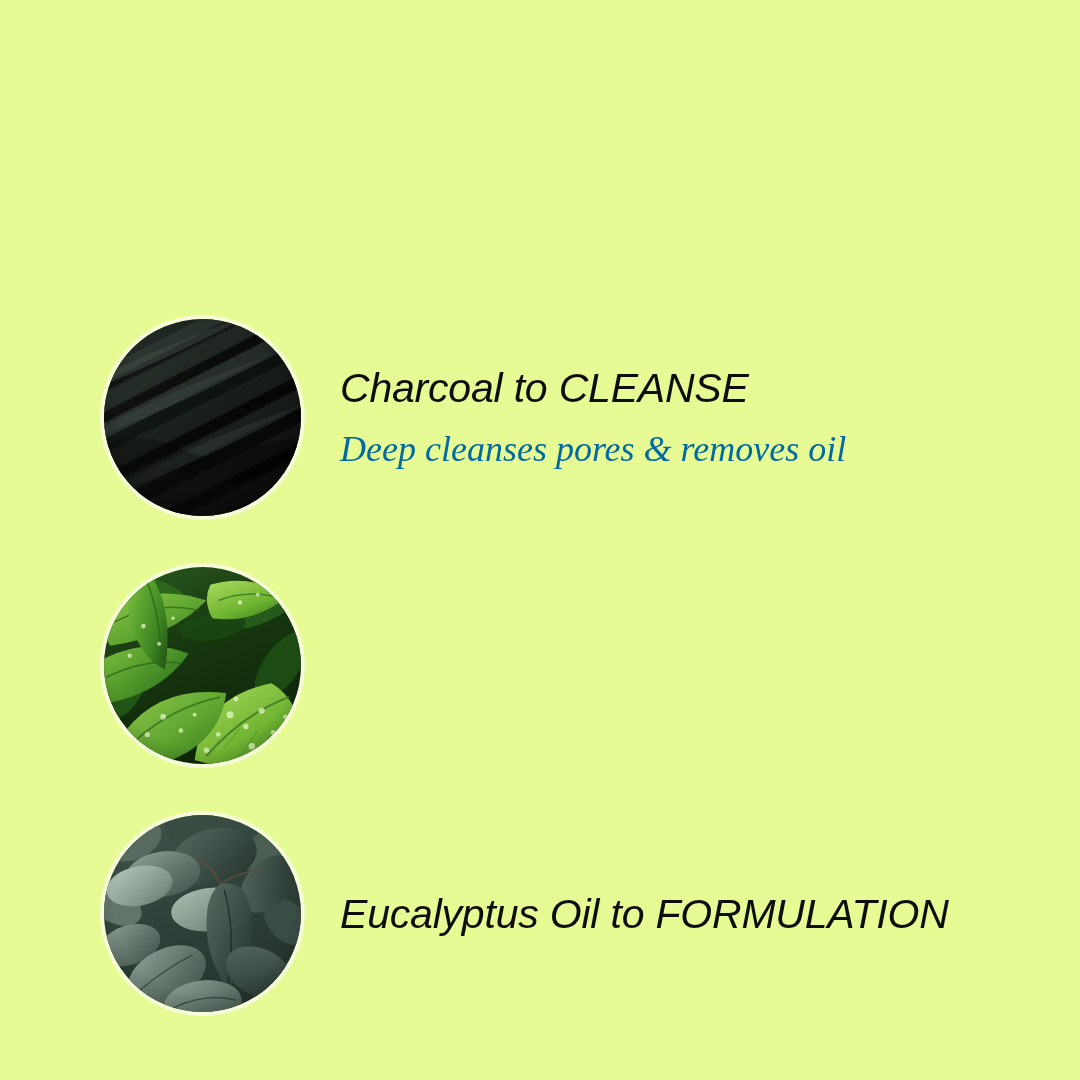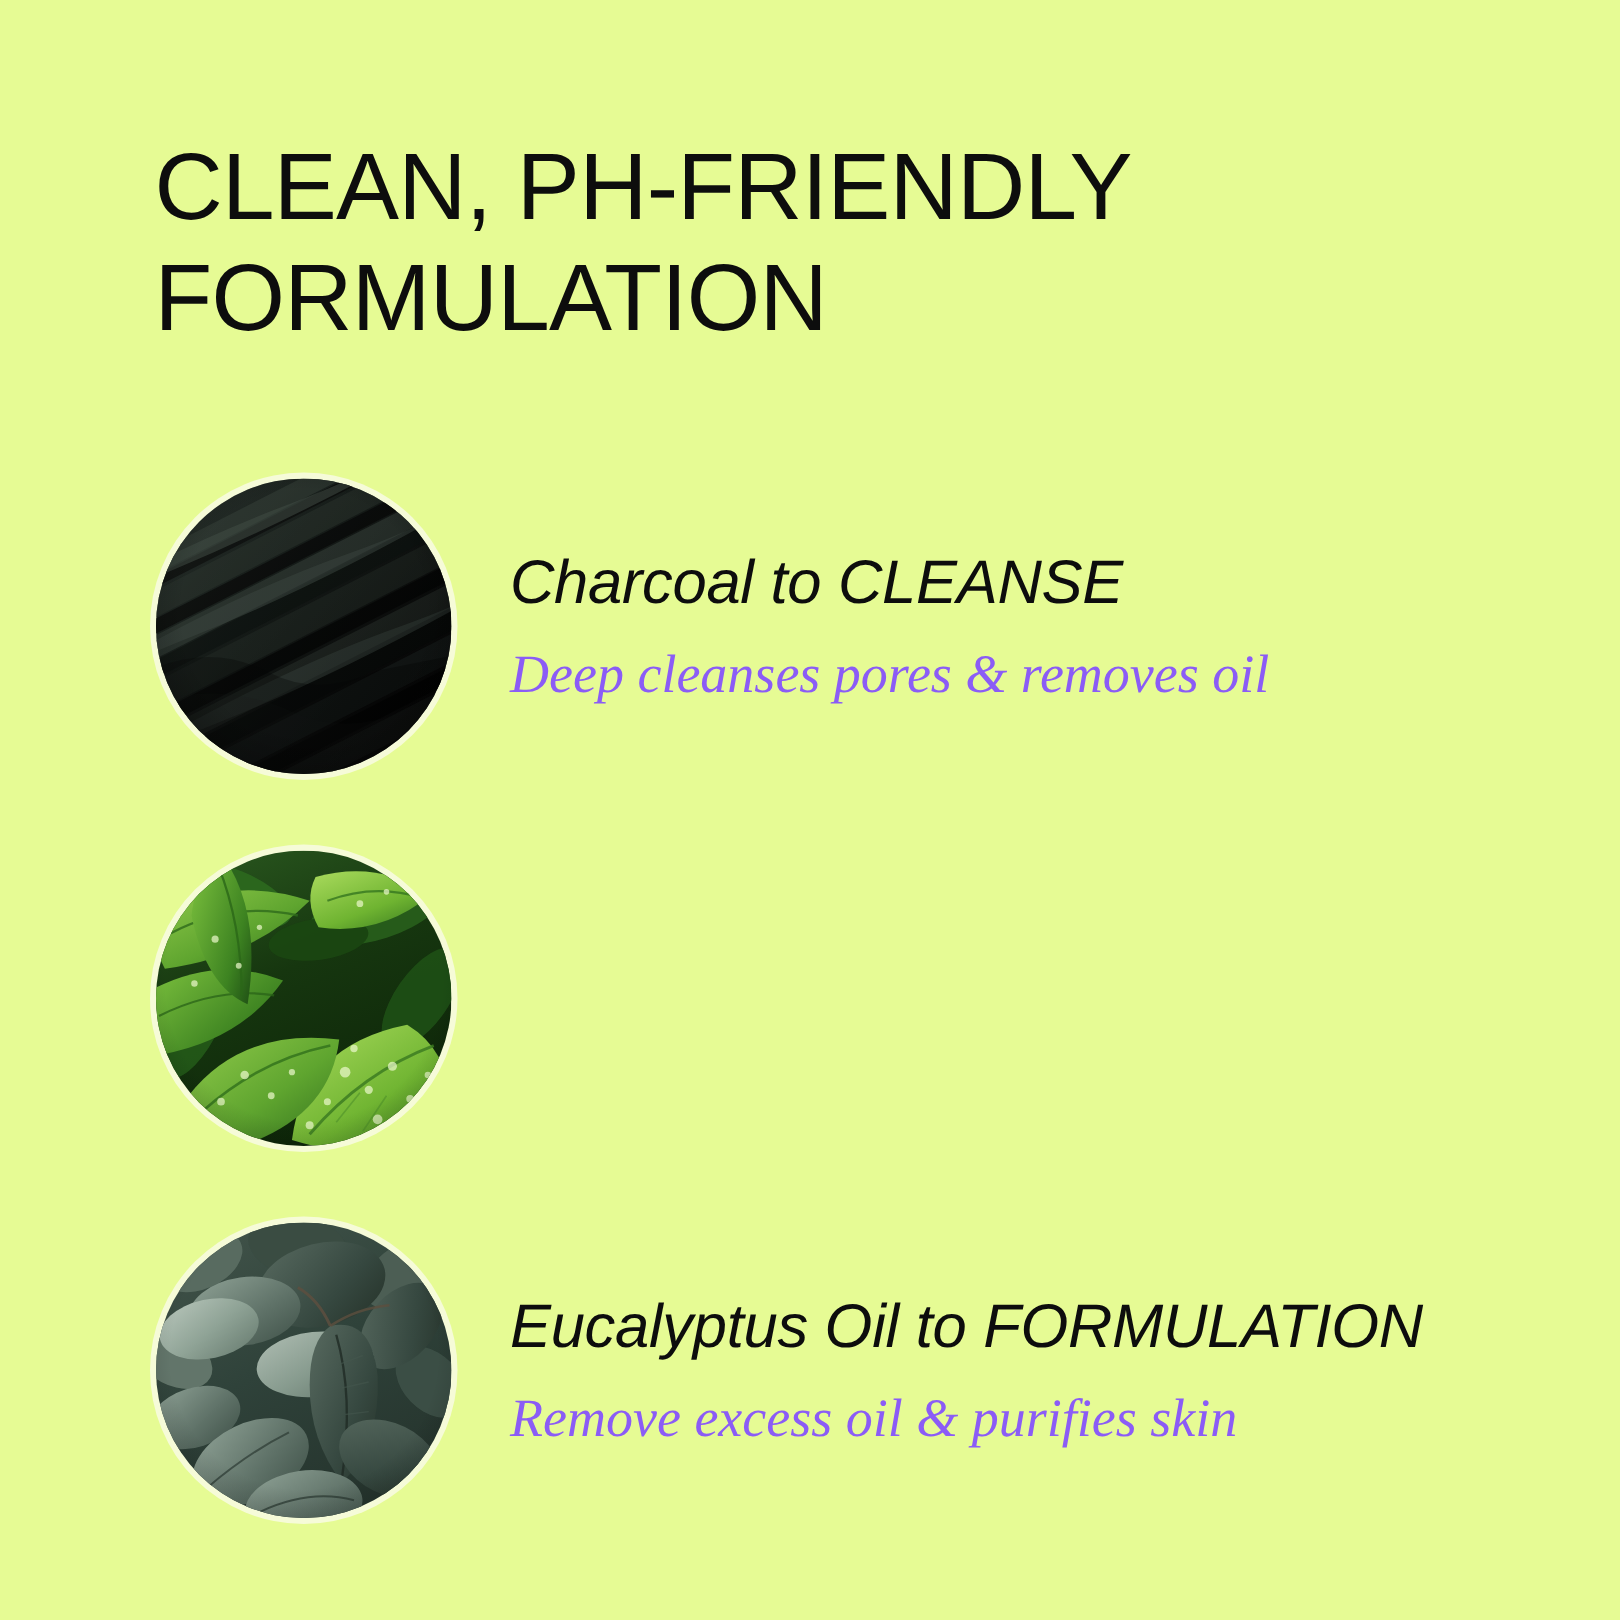--- a/index.html
+++ b/index.html
@@ -69,35 +69,31 @@
     line-height:48px;
     color:#0d0d0d;
     font-weight:400;
     letter-spacing:-0.2px;
     white-space:nowrap;
   }
   .feature-desc {
     font-family:"Liberation Serif", serif;
     font-size:36px;
     line-height:46px;
-    color:#8b5cf6;
+    color:#0369a1;
     font-weight:400;
     margin-top:14px;
     white-space:nowrap;
   }
 </style>
 </head>
 <body>
 
 <div class="page">
 
-  <h1 class="heading">
-    <span class="hl">CLEAN, PH-FRIENDLY</span>
-    <span class="hl">FORMULATION</span>
-  </h1>
 
   <div class="features">
 
     <div class="feature-row">
       <div class="thumb-wrap">
         <div class="thumb">
           <svg viewBox="0 0 200 200" preserveAspectRatio="xMidYMid slice" aria-hidden="true">
             <defs>
               <linearGradient id="chBase" x1="0" y1="0" x2="1" y2="1">
                 <stop offset="0%" stop-color="#262e2a"></stop>
@@ -313,18 +309,17 @@
             <radialGradient id="euVig" cx="0.5" cy="0.45" r="0.78">
               <stop offset="58%" stop-color="#000" stop-opacity="0"></stop>
               <stop offset="100%" stop-color="#16221c" stop-opacity="0.45"></stop>
             </radialGradient>
             <rect width="200" height="200" fill="url(#euVig)"></rect>
           </svg>
         </div>
       </div>
       <div class="feature-text">
         <div class="feature-title">Eucalyptus Oil to FORMULATION</div>
-        <div class="feature-desc">Remove excess oil &amp; purifies skin</div>
       </div>
     </div>
 
   </div>
 </div>
 
 </body></html>

